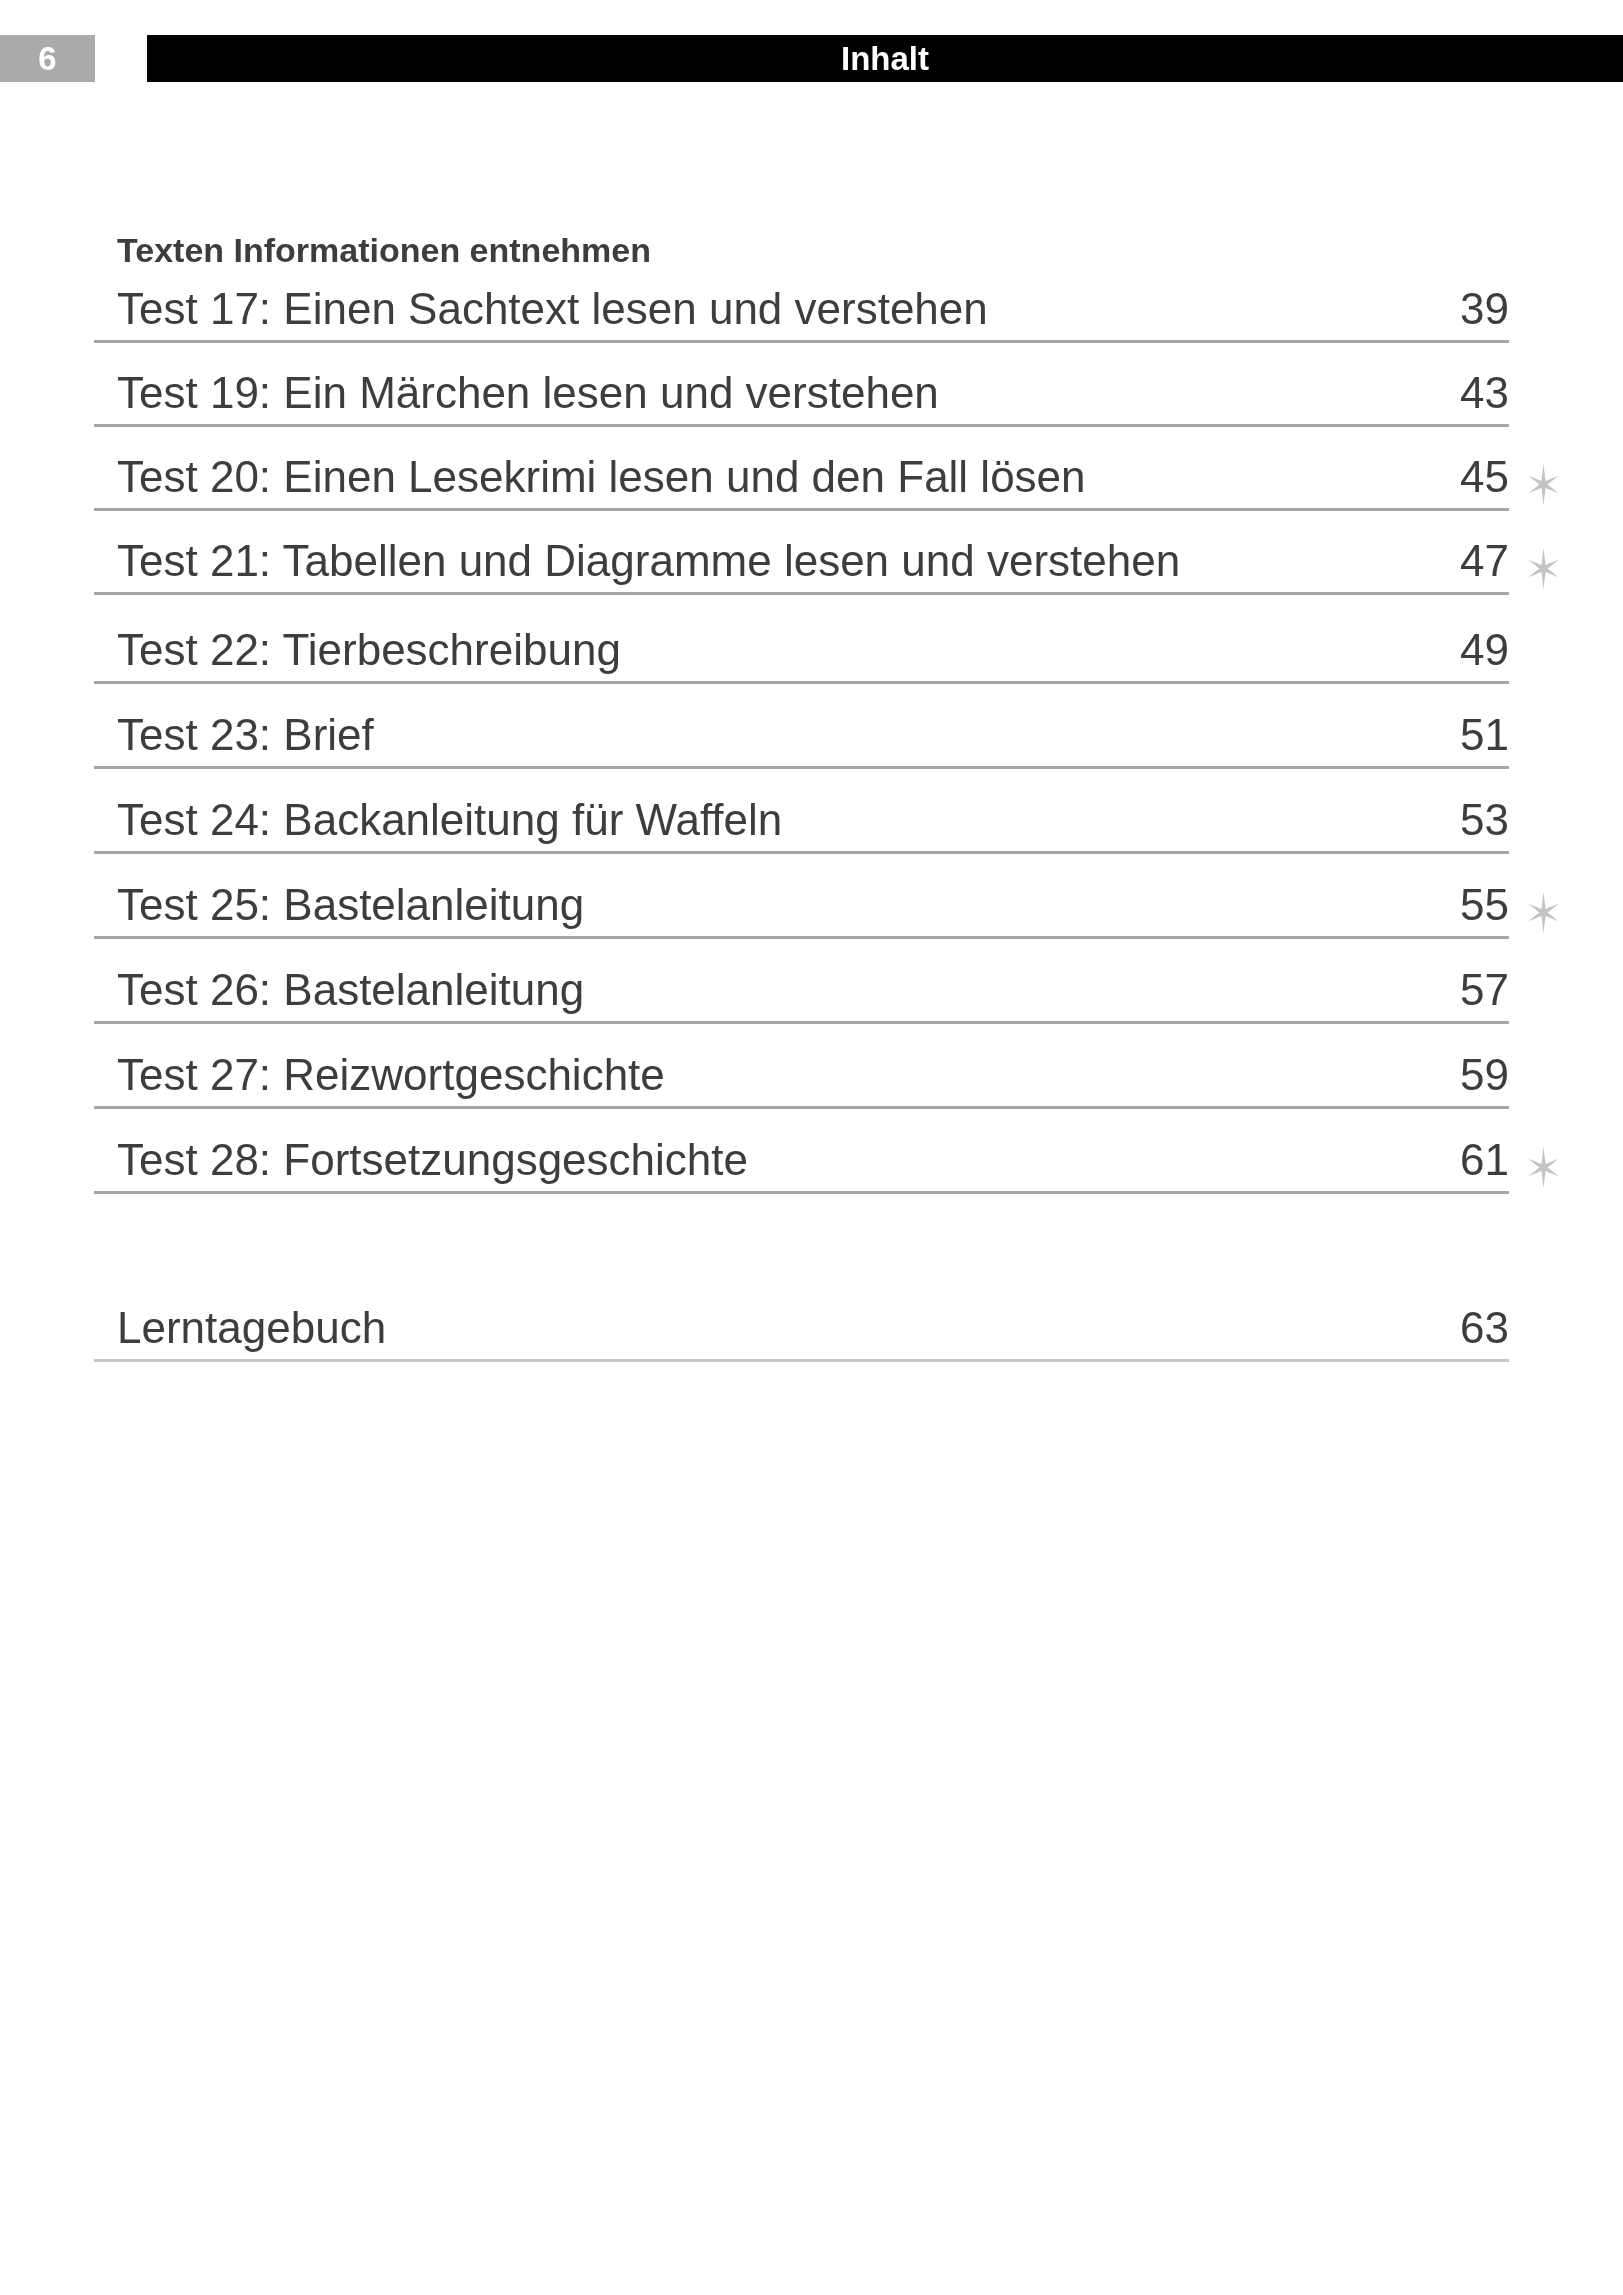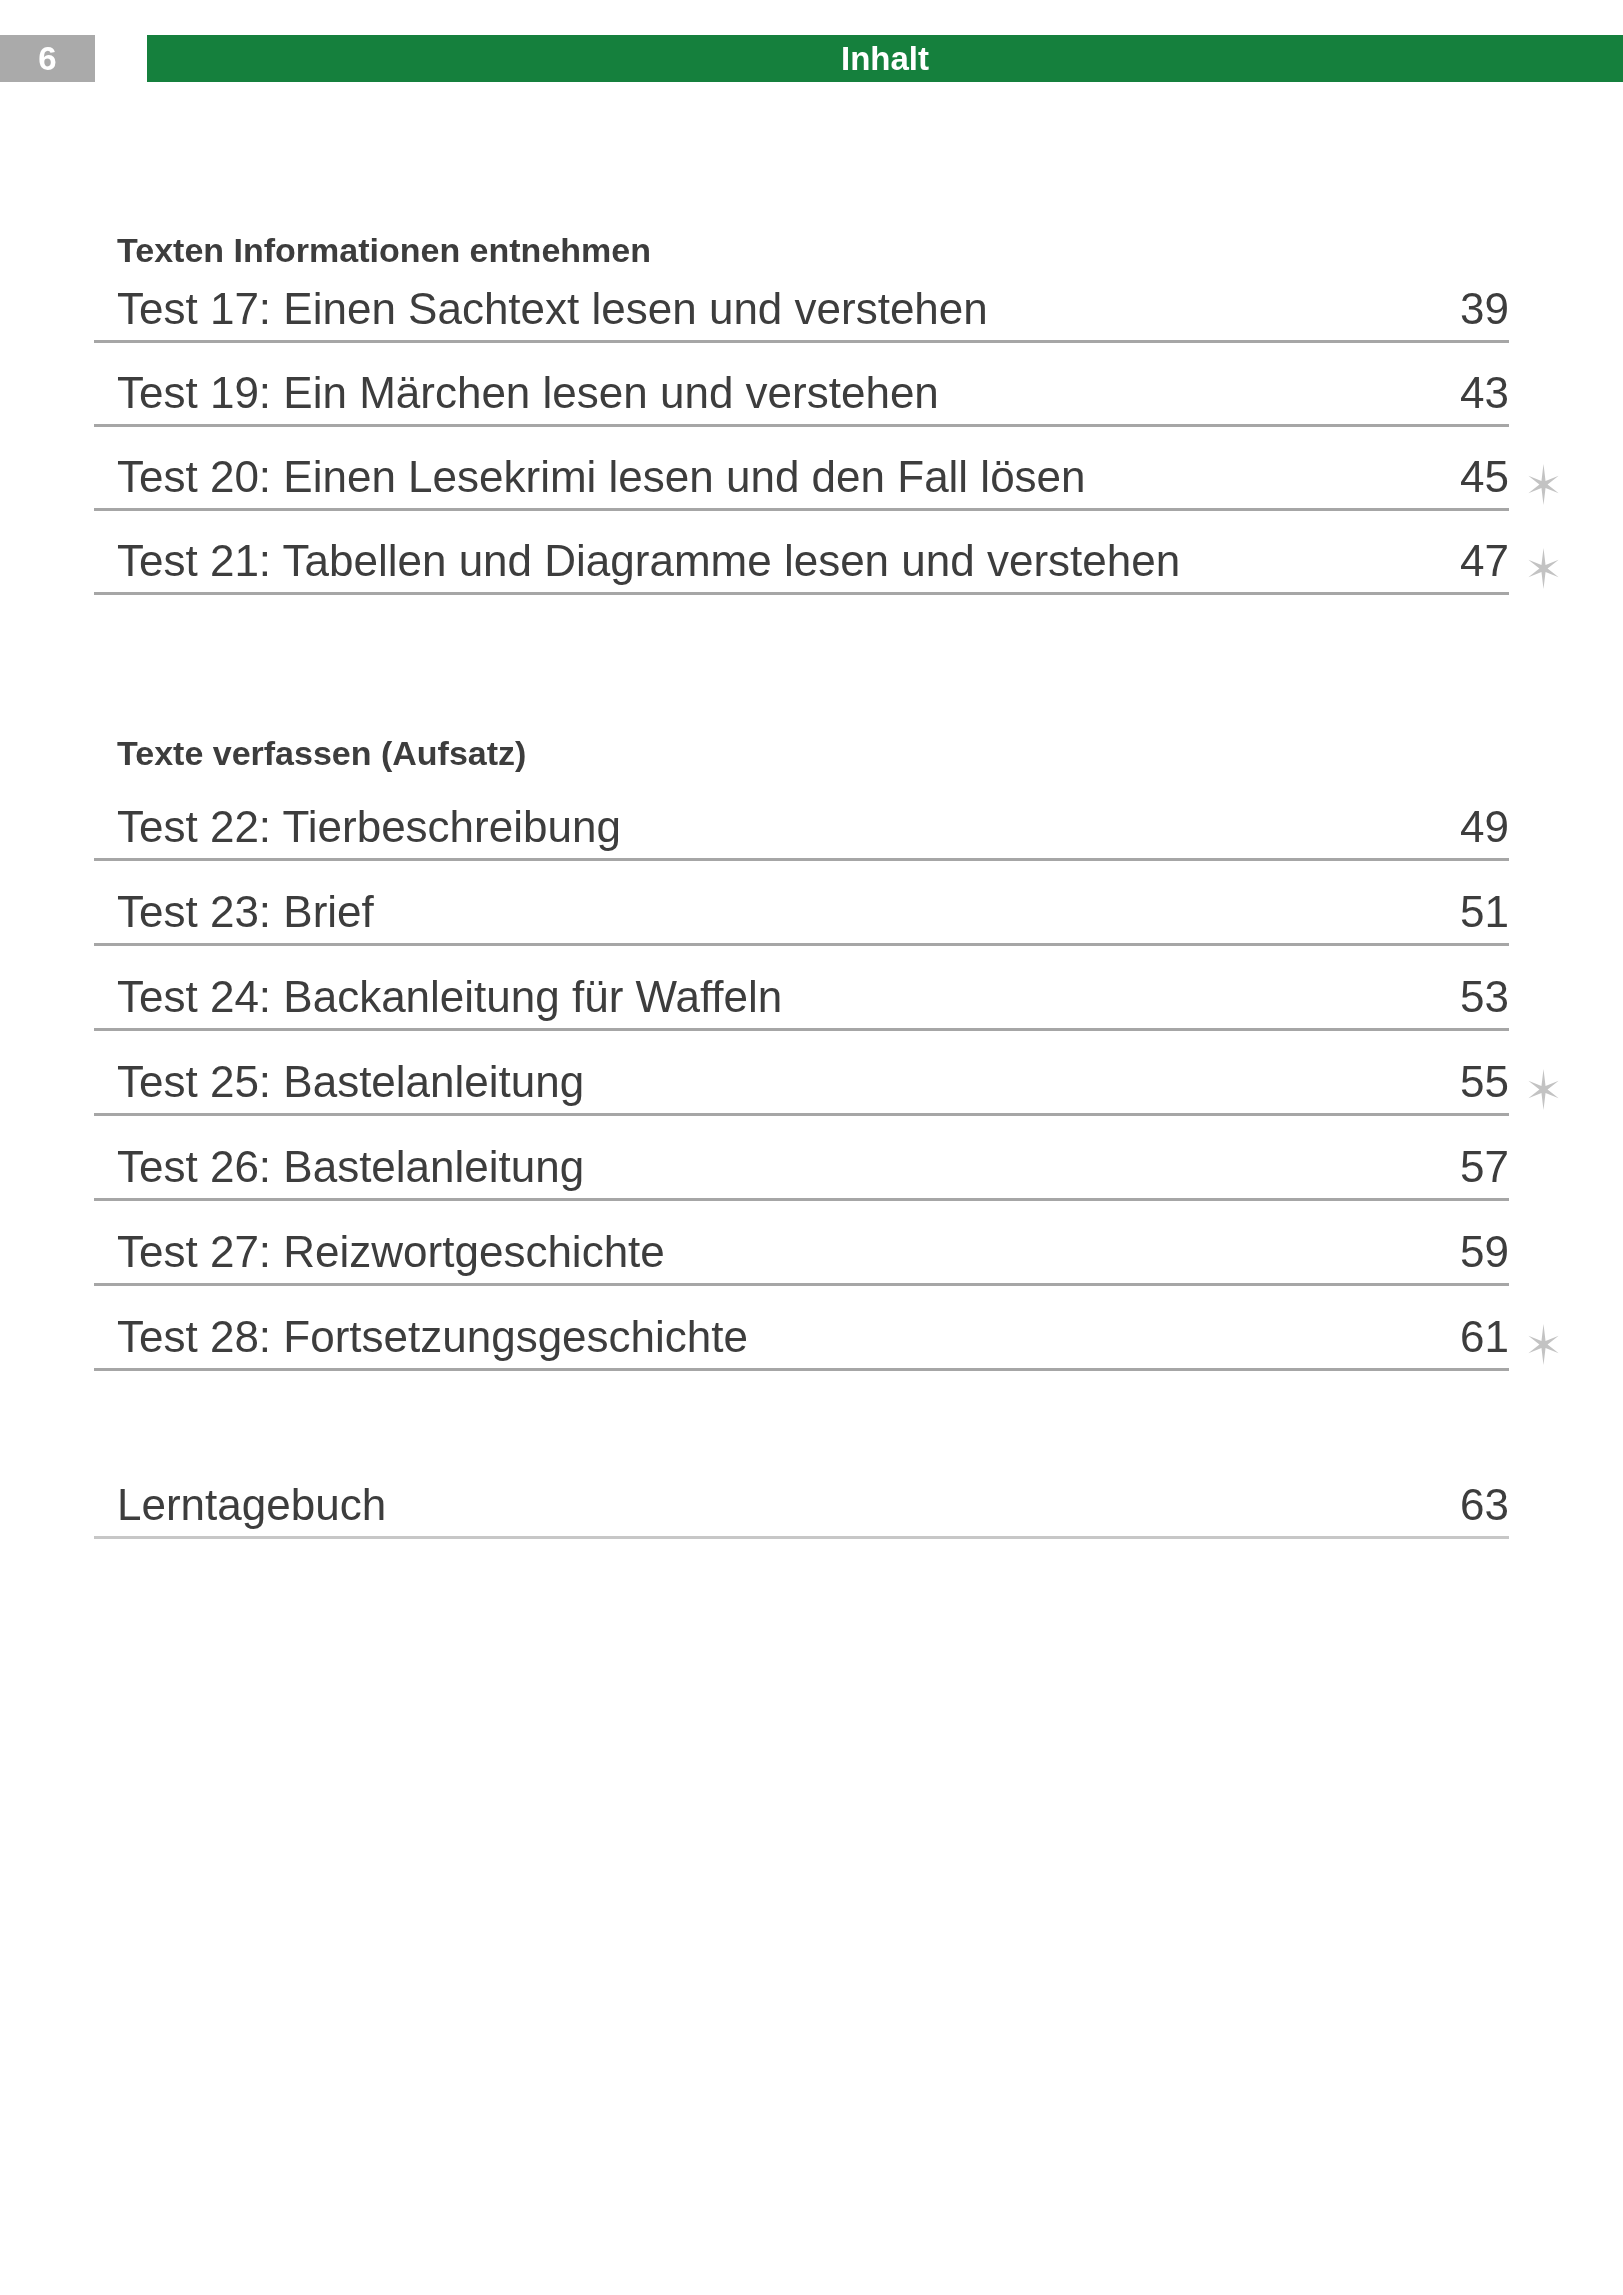--- a/index.html
+++ b/index.html
@@ -17,21 +17,21 @@
     position: absolute; left: 0; top: 35px;
     width: 95px; height: 47px;
     background: #aaaaaa;
     color: #ffffff;
     font-size: 33px; font-weight: bold;
     line-height: 47px; text-align: center;
   }
   .header-bar {
     position: absolute; left: 116px; right: 0; top: 35px;
     height: 47px;
-    background: #15803d;
+    background: #000000;
     color: #ffffff;
     font-size: 33px; font-weight: bold;
     line-height: 47px; text-align: center; margin-left: 31px;
   }
 
   
   .toc {
     position: absolute; left: 94px; top: 0;
     width: 1415px;
   }
@@ -104,21 +104,20 @@
   <div class="row h129">
     <span class="row-label">Test 21: Tabellen und Diagramme lesen und verstehen</span>
     <span class="row-page">47</span>
     <span class="star">
       <svg viewBox="0 0 60 70" xmlns="http://www.w3.org/2000/svg">
         <polygon fill="currentColor" points="30,0 33.5,28.9 56,20 37,35 56,50 33.5,41.1 30,70 26.5,41.1 4,50 23,35 4,20 26.5,28.9"></polygon>
       </svg>
     </span>
   </div>
 
-  <h2 class="section-heading heading-2">Texte verfassen (Aufsatz)</h2>
 
   <div class="row first-2">
     <span class="row-label">Test 22: Tierbeschreibung</span>
     <span class="row-page">49</span>
   </div>
   <div class="row h130">
     <span class="row-label">Test 23: Brief</span>
     <span class="row-page">51</span>
   </div>
   <div class="row h130">

